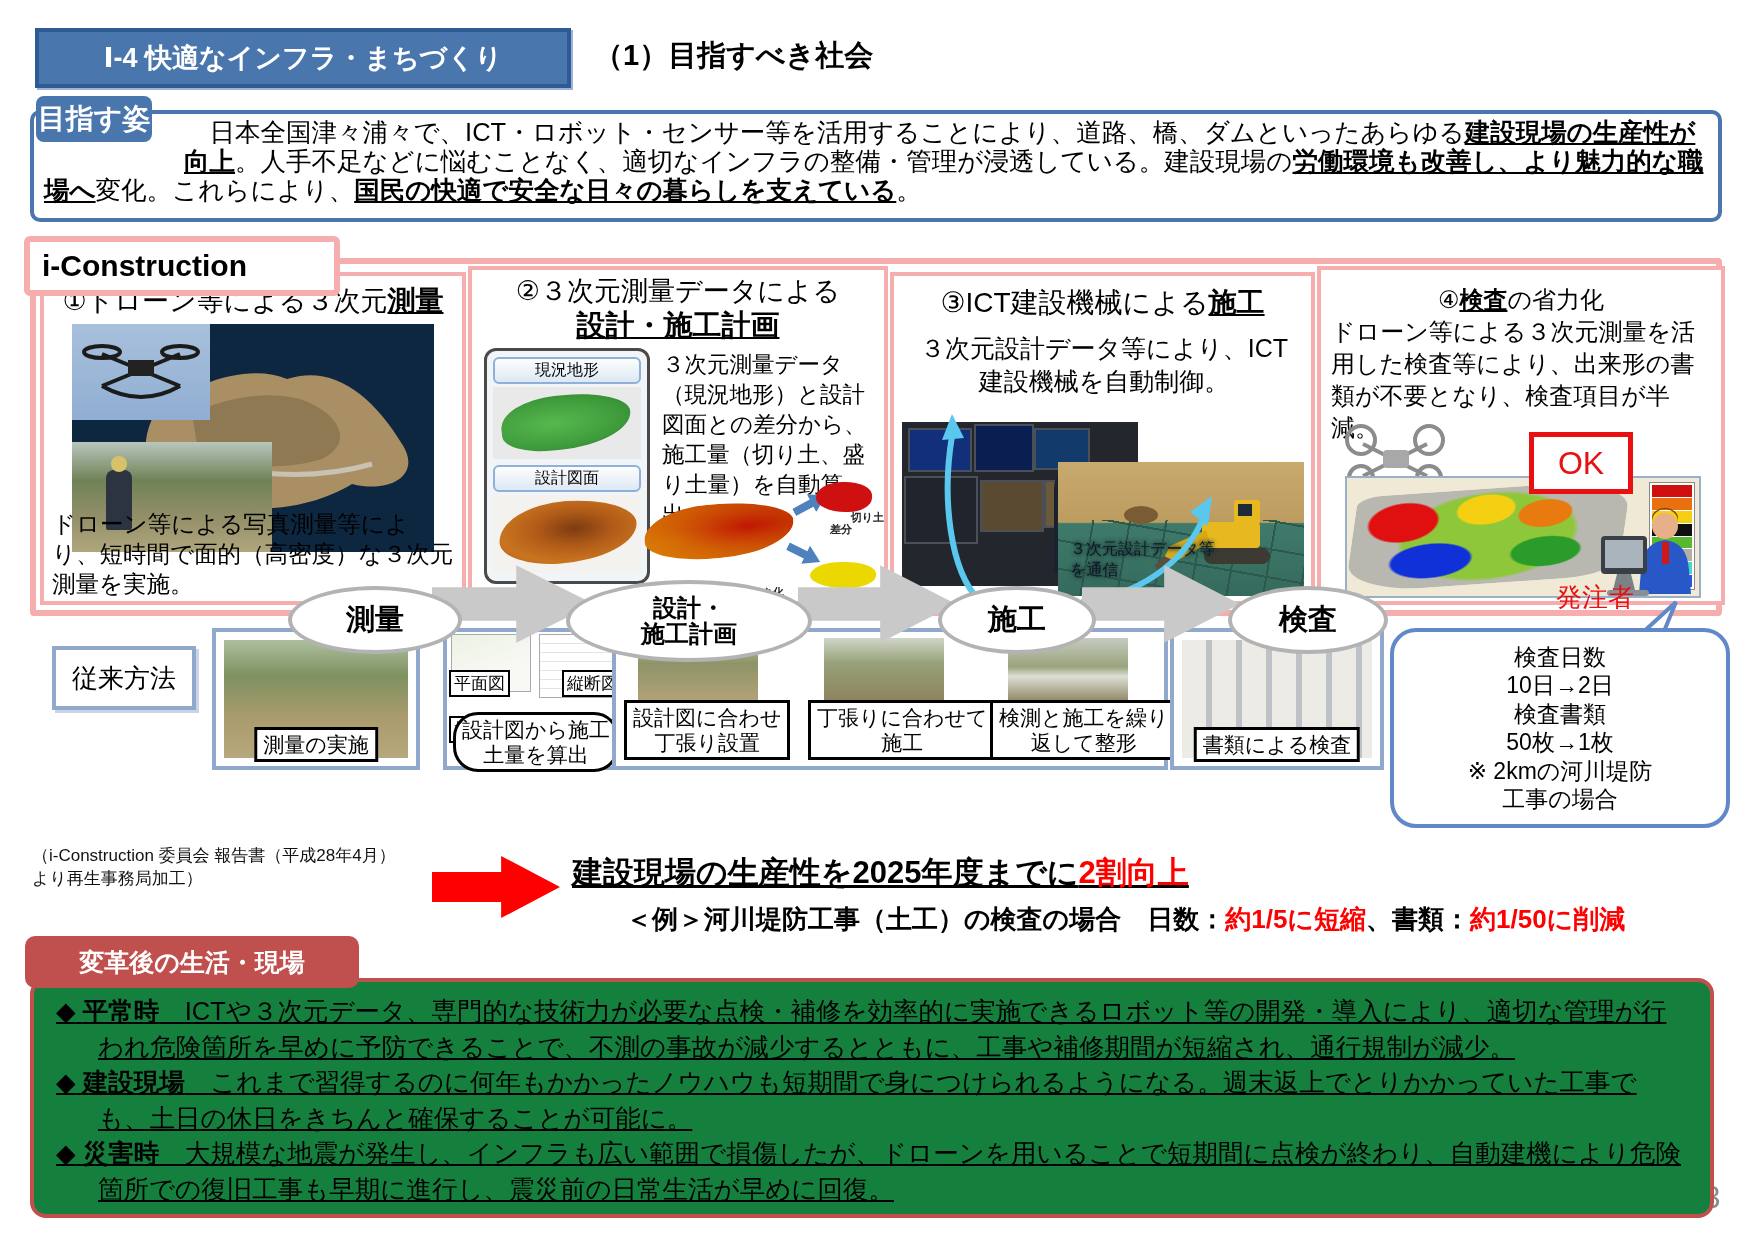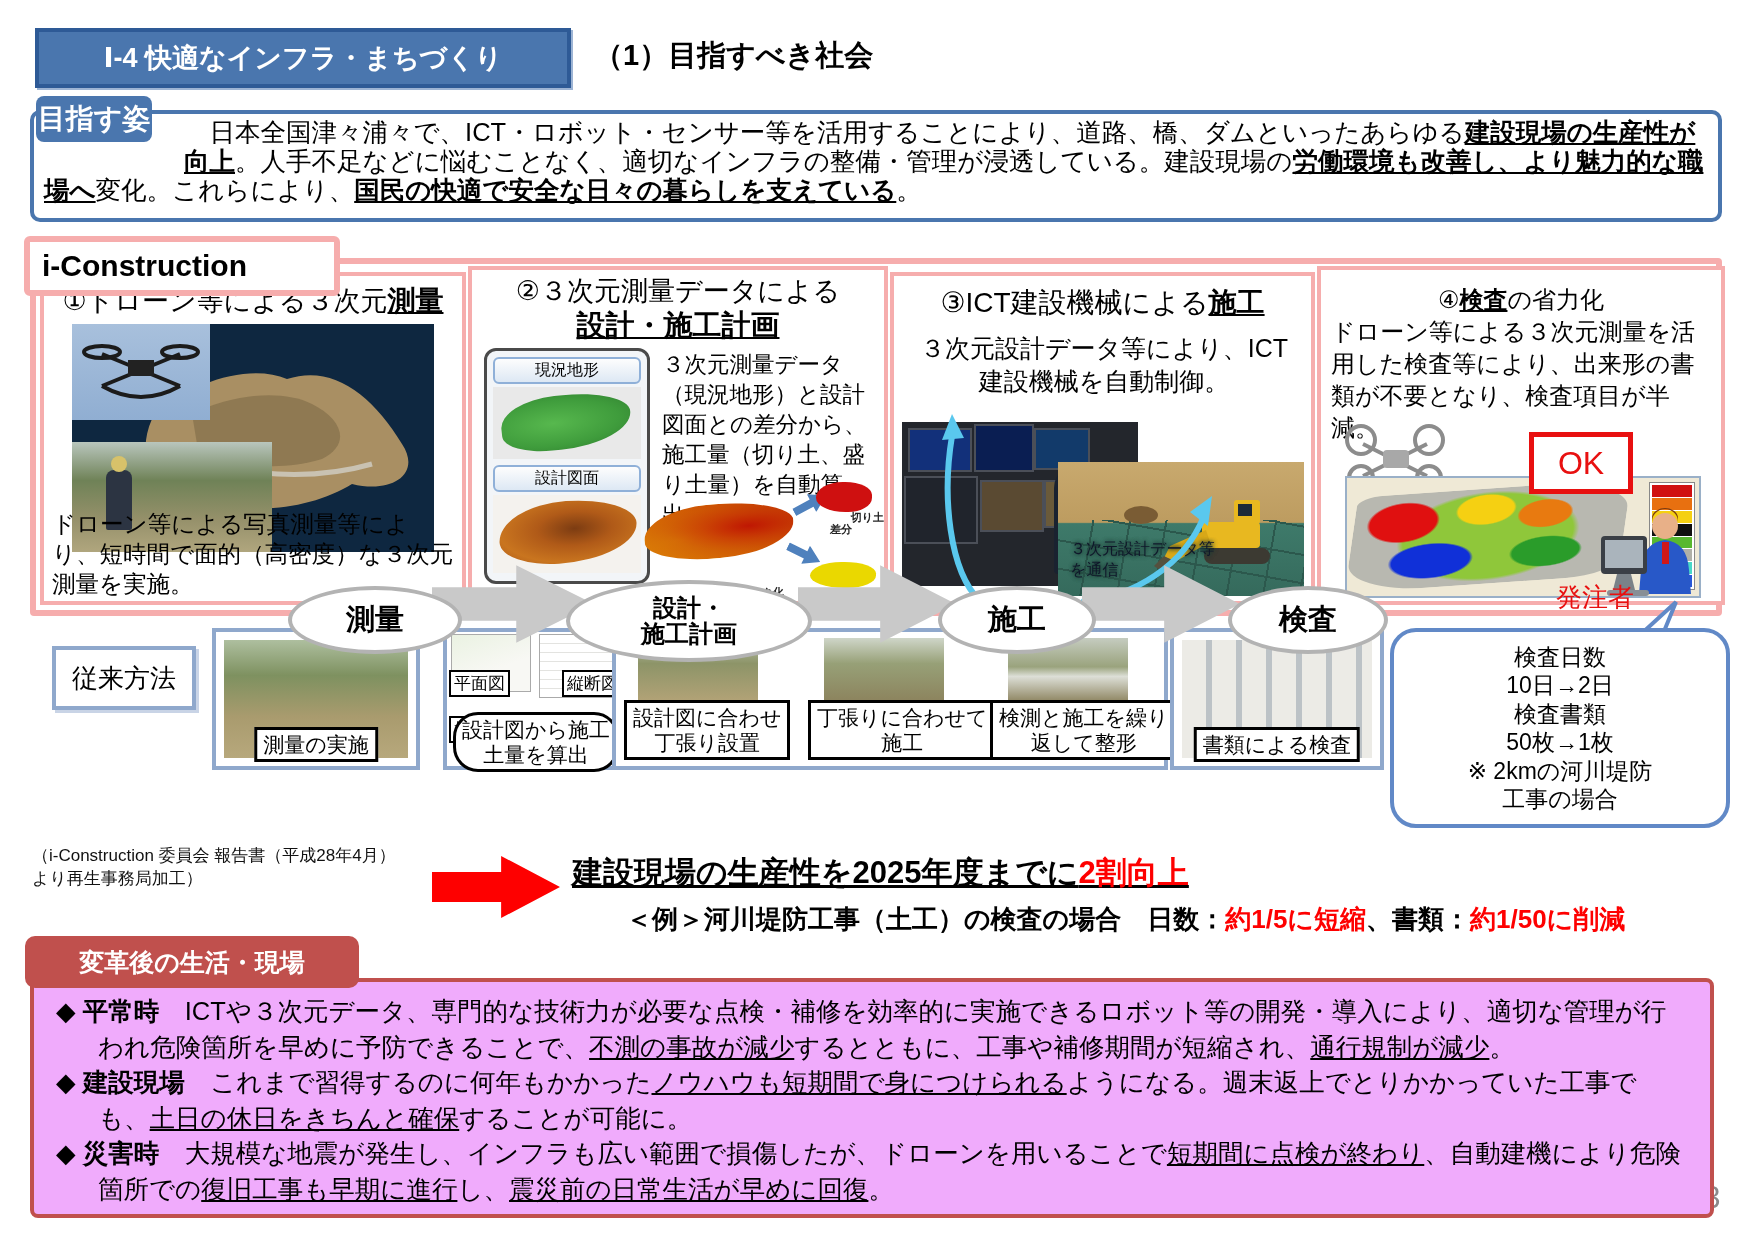--- a/index.html
+++ b/index.html
@@ -130,22 +130,22 @@
   .source{left:32px;top:844px;font-size:17px;line-height:23px;color:#111;}
   .red-arrow{left:432px;top:856px;width:128px;height:62px;background:#fe0000;
       clip-path:polygon(0 26%,54% 26%,54% 0,100% 50%,54% 100%,54% 74%,0 74%);}
   .target-main{left:572px;top:852px;font-size:31px;font-weight:bold;text-decoration:underline;}
   .t-red{color:#fe0000;}
   .target-ex{left:626px;top:902px;font-size:26px;font-weight:bold;}
 
   
   .tr-label{left:25px;top:936px;width:334px;height:52px;background:#c0504d;border-radius:10px;color:#fff;
       font-size:25px;font-weight:bold;display:flex;align-items:center;justify-content:center;z-index:3;}
-  .tr-box{left:30px;top:978px;width:1684px;height:240px;border:4px solid #c0504d;border-radius:8px;background:#f0abfc;
-      padding:12px 22px 8px 22px;box-sizing:border-box;z-index:2;}
+  .tr-box{left:30px;top:978px;width:1684px;height:240px;border:4px solid #c0504d;border-radius:16px;background:#15803d;
+      padding:12px 22px 8px 22px;box-sizing:border-box;z-index:2;text-decoration:underline;}
   .bullet{font-size:25.5px;line-height:35.5px;padding-left:42px;text-indent:-42px;}
   .btitle{font-weight:bold;}
   .ul{text-decoration:underline;}
   .pagenum{left:1686px;top:1180px;font-size:31px;color:#8a8a8a;}
 </style>
 </head>
 <body>
 
 <div class="slide">
 

